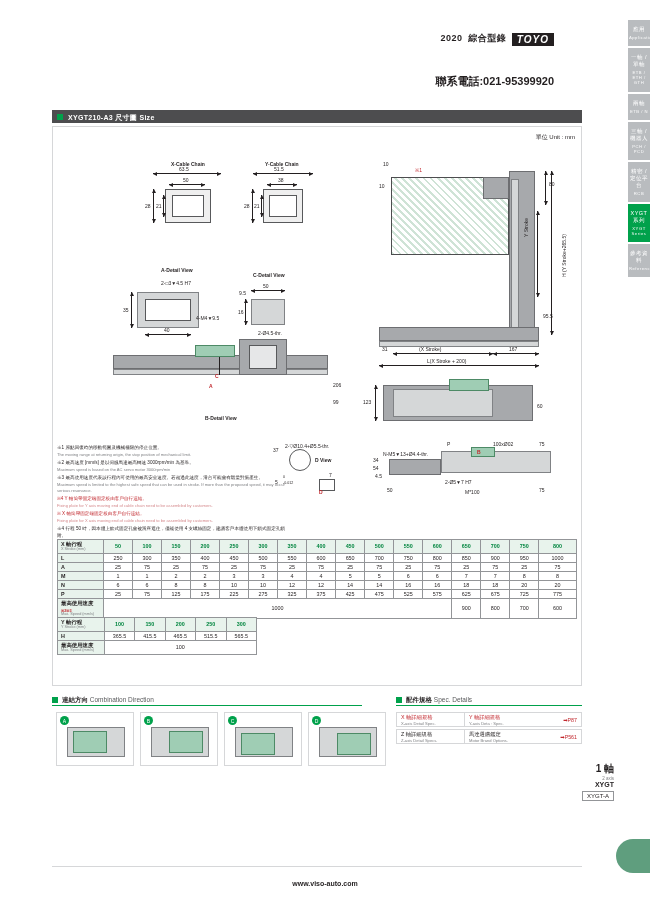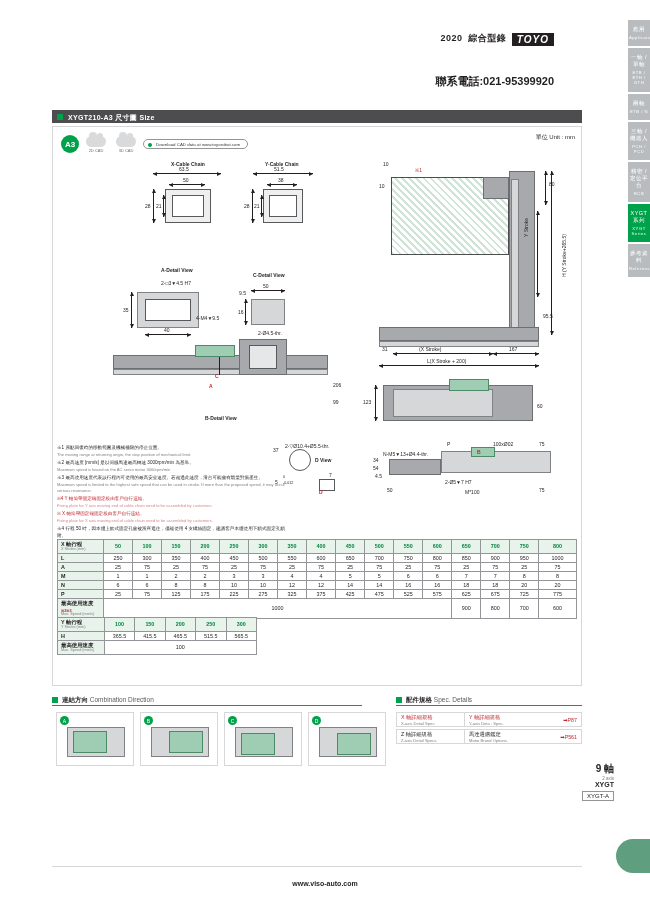--- a/index.html
+++ b/index.html
@@ -201,32 +201,20 @@
   </div>
 
   <div class="secbar">
     <div class="sq"></div>
     <div class="t">XYGT210-A3 尺寸圖 Size</div>
   </div>
 
   <div class="panel">
     <div class="unit">單位 Unit : mm</div>
 
-    <div class="cadrow">
-      <div class="a3circ">A3</div>
-      <div class="cadico">
-        <div class="cloud"></div>
-        <span>2D CAD</span>
-      </div>
-      <div class="cadico">
-        <div class="cloud"></div>
-        <span>3D CAD</span>
-      </div>
-      <div class="dlpill">Download CAD data at www.toyorobot.com</div>
-    </div>
 
     <div class="lbl b" style="left:118px; top:34px;">X-Cable Chain</div>
     <div class="dimh" style="left:100px; top:46px; width:68px;"></div>
     <div class="lbl" style="left:126px; top:39px;">63.5</div>
     <div class="dimh" style="left:116px; top:57px; width:36px;"></div>
     <div class="lbl" style="left:130px; top:50px;">50</div>
     <div class="box" style="left:112px; top:62px; width:46px; height:34px; background:#efefef;"></div>
     <div class="box" style="left:119px; top:68px; width:32px; height:22px; background:#fff;"></div>
     <div class="dimv" style="left:100px; top:62px; height:34px;"></div>
     <div class="lbl" style="left:92px; top:76px;">28</div>
@@ -593,21 +581,21 @@
   </div>
   <div class="specrow" style="left:464px; top:729px;">
     <div class="nm">
       <span>馬達選購鑑定</span><br>
       <span class="en">Motor Brand Options.</span>
     </div>
     <div class="pg">➡P561</div>
   </div>
 
   <div class="pgnum">
-    <div class="n1">9 軸</div>
+    <div class="n1">1 軸</div>
     <div class="n2">2 axis</div>
     <div class="n3">XYGT</div>
     <div class="tagbox">XYGT-A</div>
   </div>
 
   <div class="corner"></div>
   <div class="botline"></div>
   <div class="footer">www.viso-auto.com</div>
 </div>
 

